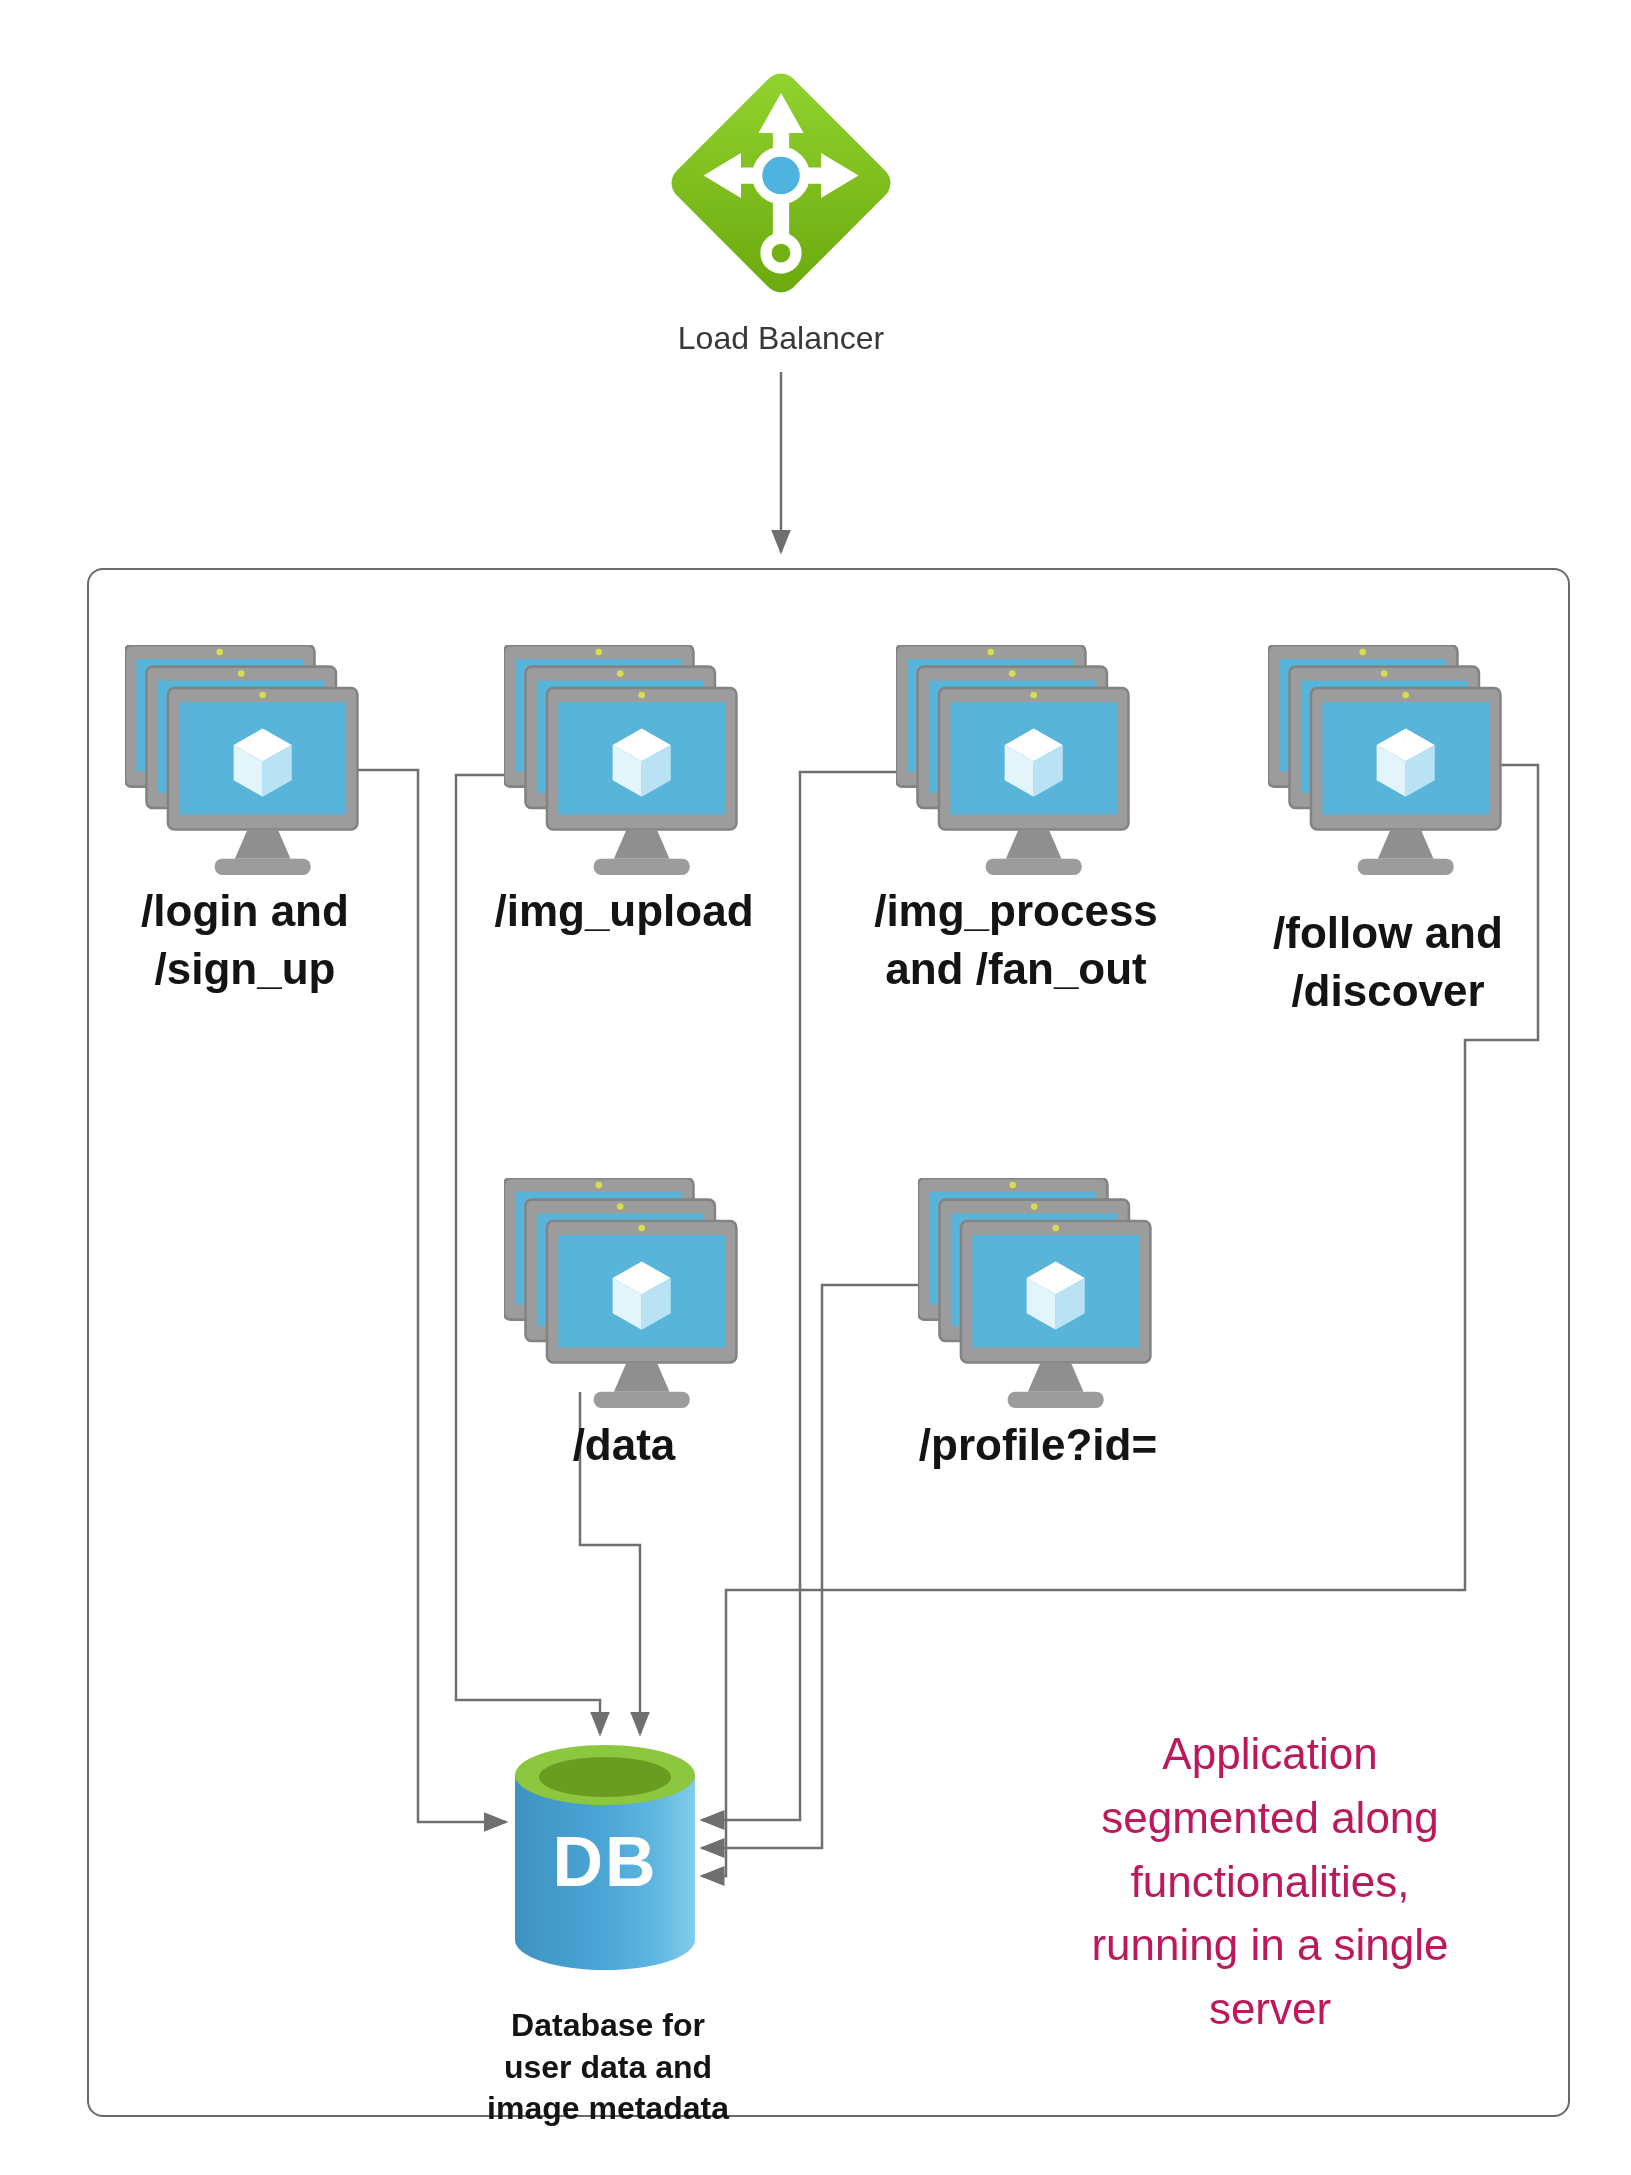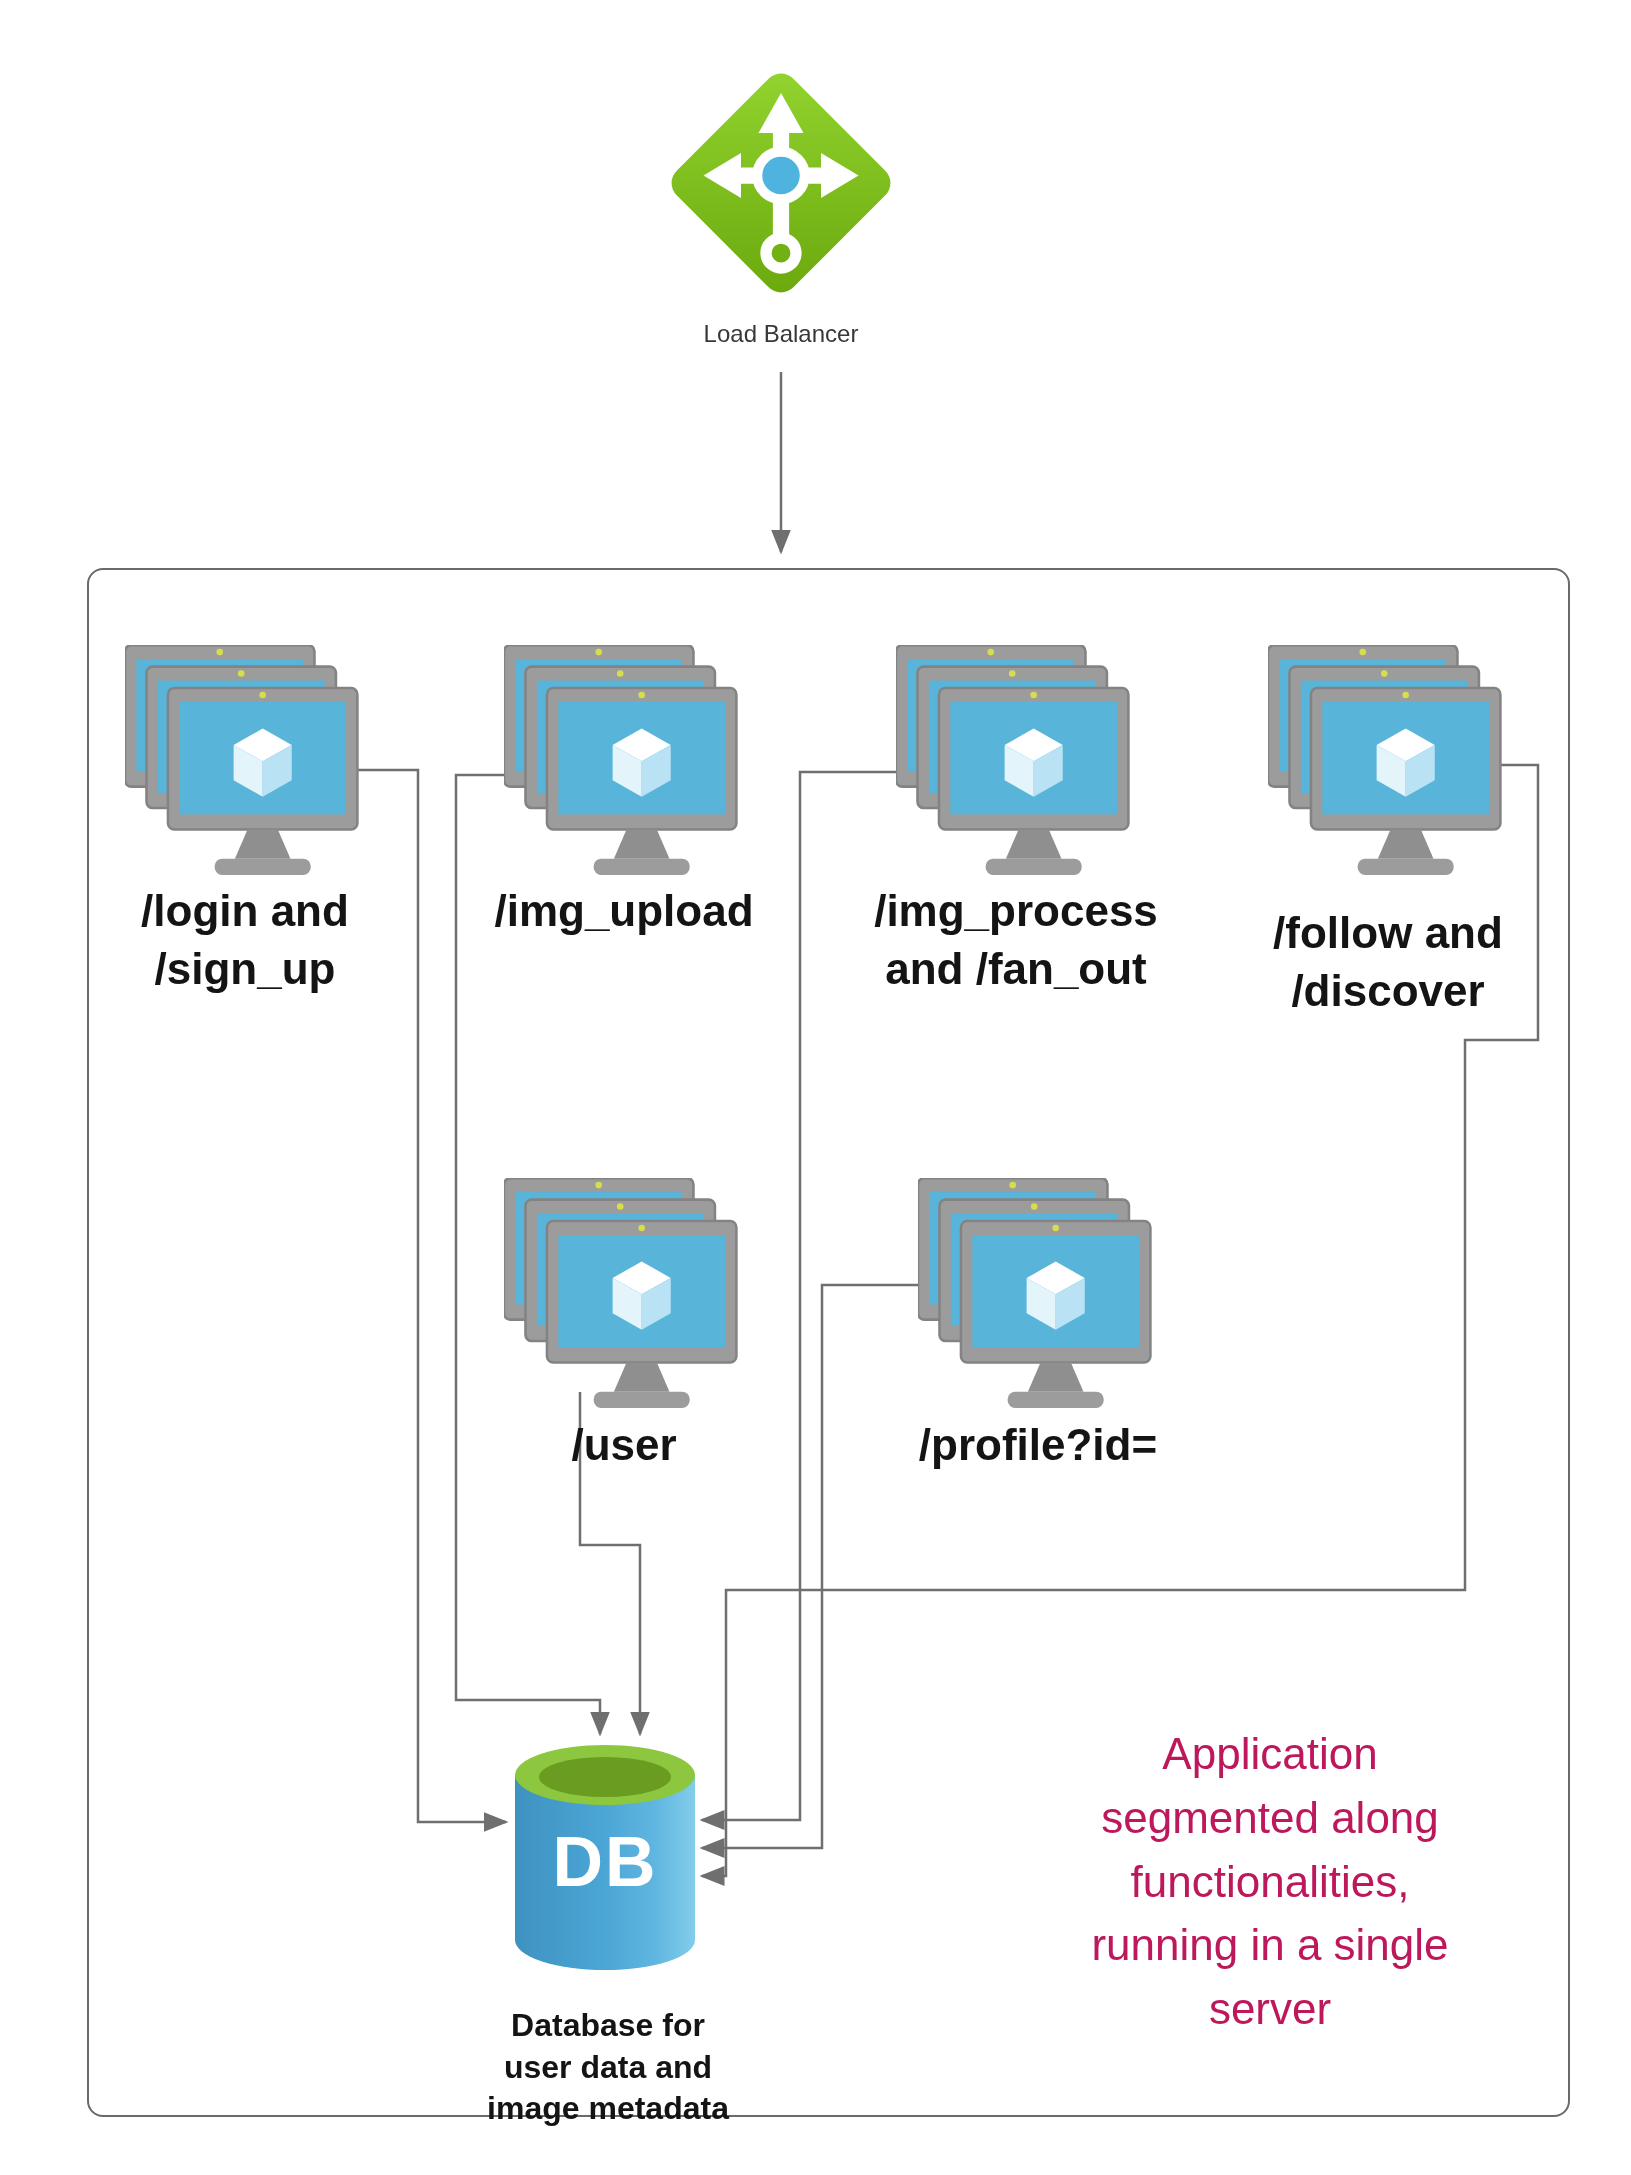--- a/index.html
+++ b/index.html
@@ -5,21 +5,21 @@
   html,body{margin:0;padding:0;background:#ffffff;font-family:"Liberation Sans",sans-serif;}
   .canvas{position:relative;width:1631px;height:2175px;background:#ffffff;overflow:hidden;}
   .wires{position:absolute;left:0;top:0;z-index:1;}
   .container-box{position:absolute;left:87px;top:568px;width:1479px;height:1545px;
                  border:2px solid #6a6a6a;border-radius:16px;z-index:0;background:#ffffff;}
   .stack{position:absolute;width:240px;height:234px;z-index:2;}
   .node-label{position:absolute;width:340px;font-weight:bold;font-size:44px;line-height:1.32;
               color:#141414;text-align:center;white-space:pre-line;z-index:3;}
   .lb-icon{position:absolute;left:656px;top:58px;width:250px;height:250px;z-index:2;}
   .lb-label{position:absolute;left:581px;top:320px;width:400px;text-align:center;
-            font-size:24px;color:#383838;z-index:3;}
+            font-size:32px;color:#383838;z-index:3;}
   .db-icon{position:absolute;left:505px;top:1735px;width:200px;height:245px;z-index:2;}
   .db-text{position:absolute;left:505px;top:1822px;width:200px;text-align:center;
            font-size:70px;font-weight:bold;color:#ffffff;letter-spacing:2px;z-index:3;}
   .db-label{position:absolute;left:418px;top:1988px;width:380px;font-weight:bold;font-size:32px;
             line-height:1.3;color:#141414;text-align:center;white-space:pre-line;z-index:3;margin-top:17px;}
   .annotation{position:absolute;left:1000px;top:1722px;width:540px;font-size:44px;line-height:1.45;
               color:#be185d;text-align:center;white-space:pre-line;z-index:3;}
 </style>
 </head>
 <body>
@@ -110,21 +110,21 @@
     </svg>
 
   <div class="node-label" style="left:75px;top:882px">/login and
 /sign_up</div>
   <div class="node-label" style="left:454px;top:882px">/img_upload</div>
   <div class="node-label" style="left:846px;top:882px">/img_process
 and /fan_out</div>
   <div class="node-label" style="left:1218px;top:904px">/follow and
 /discover</div>
 
-  <div class="node-label" style="left:454px;top:1416px">/user</div>
+  <div class="node-label" style="left:454px;top:1416px">/data</div>
   <div class="node-label" style="left:868px;top:1416px">/profile?id=</div>
 
   <svg class="db-icon" viewBox="0 0 200 245">
     <path d="M10 40 V205 A90 30 0 0 0 190 205 V40 Z" fill="url(#dbgrad)"></path>
     <ellipse cx="100" cy="40" rx="90" ry="30" fill="#8dc63f"></ellipse>
     <ellipse cx="100" cy="42" rx="66" ry="20" fill="#699c21"></ellipse>
   </svg>
   <div class="db-text">DB</div>
   <div class="db-label">Database for
 user data and

